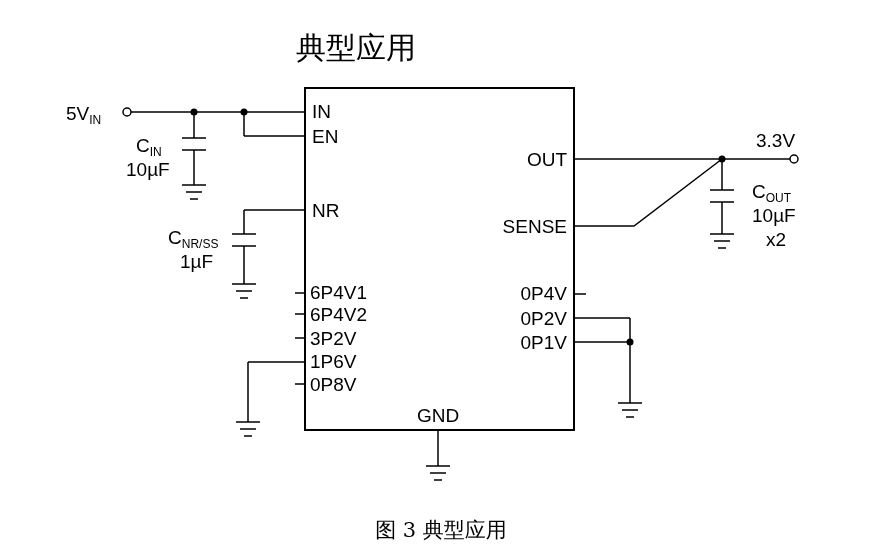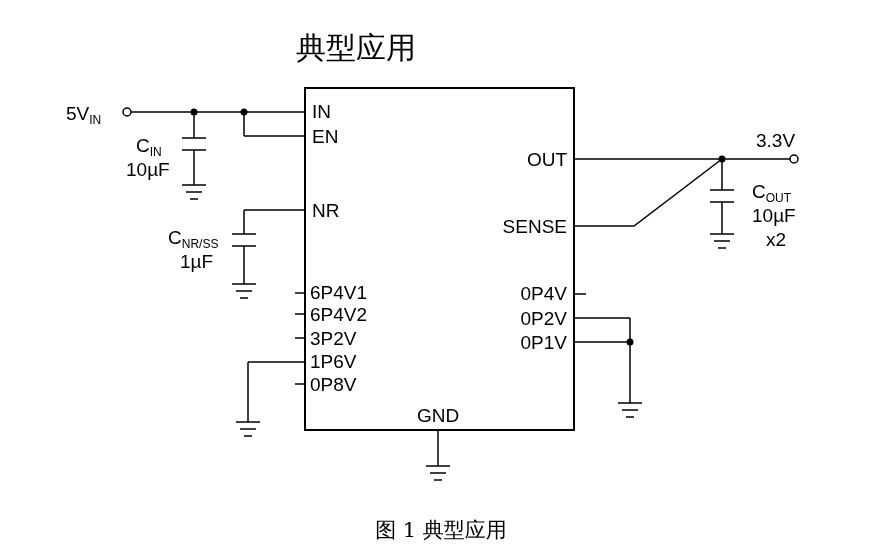--- a/index.html
+++ b/index.html
@@ -116,13 +116,13 @@
   <text class="lbl" x="310" y="391">0P8V</text>
 
   <text class="lbl" x="567" y="166" text-anchor="end">OUT</text>
   <text class="lbl" x="567" y="233" text-anchor="end">SENSE</text>
   <text class="lbl" x="567" y="300" text-anchor="end">0P4V</text>
   <text class="lbl" x="567" y="325" text-anchor="end">0P2V</text>
   <text class="lbl" x="567" y="349" text-anchor="end">0P1V</text>
   <text class="lbl" x="438" y="422" text-anchor="middle">GND</text>
 </svg>
 
-<div class="caption">图 1 典型应用</div>
+<div class="caption">图 3 典型应用</div>
 
 </body></html>

